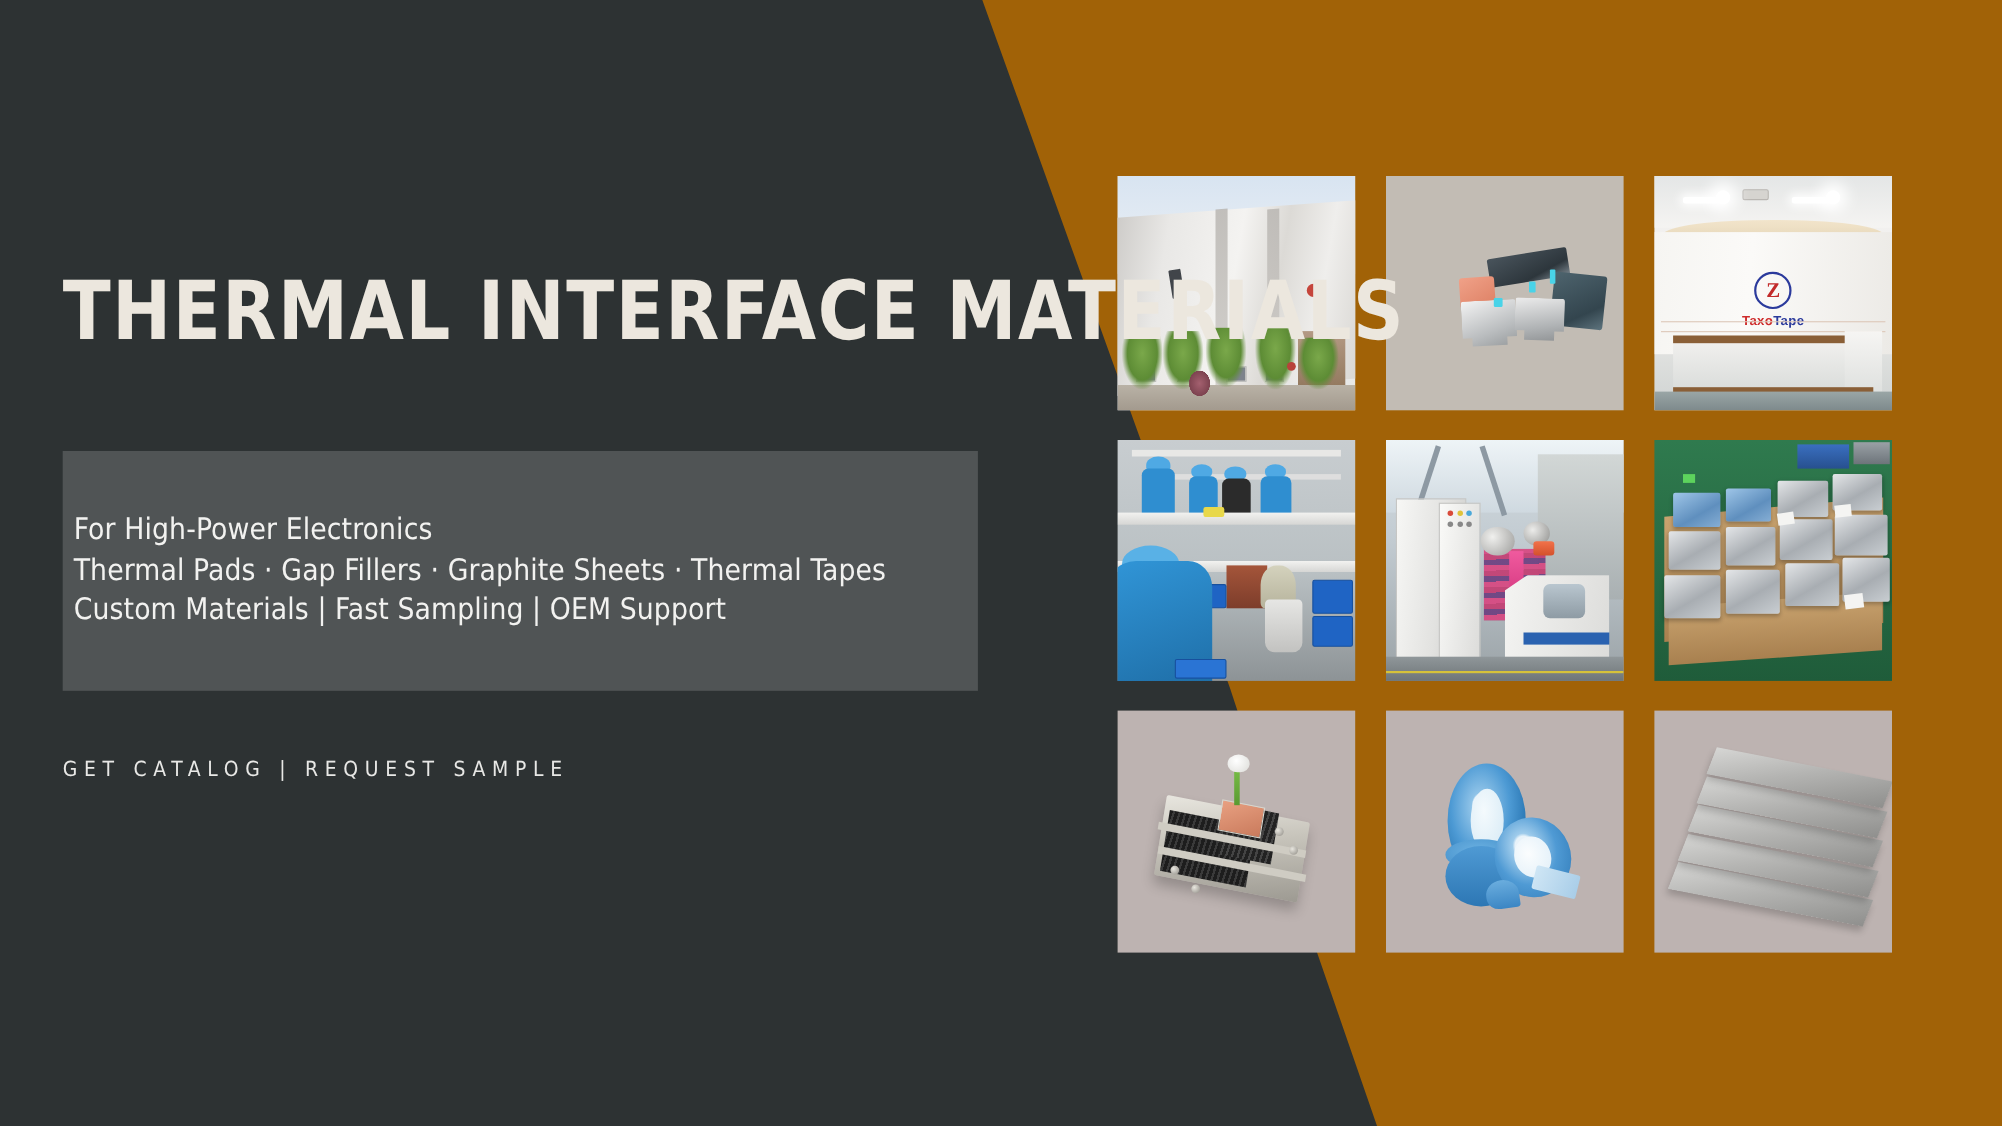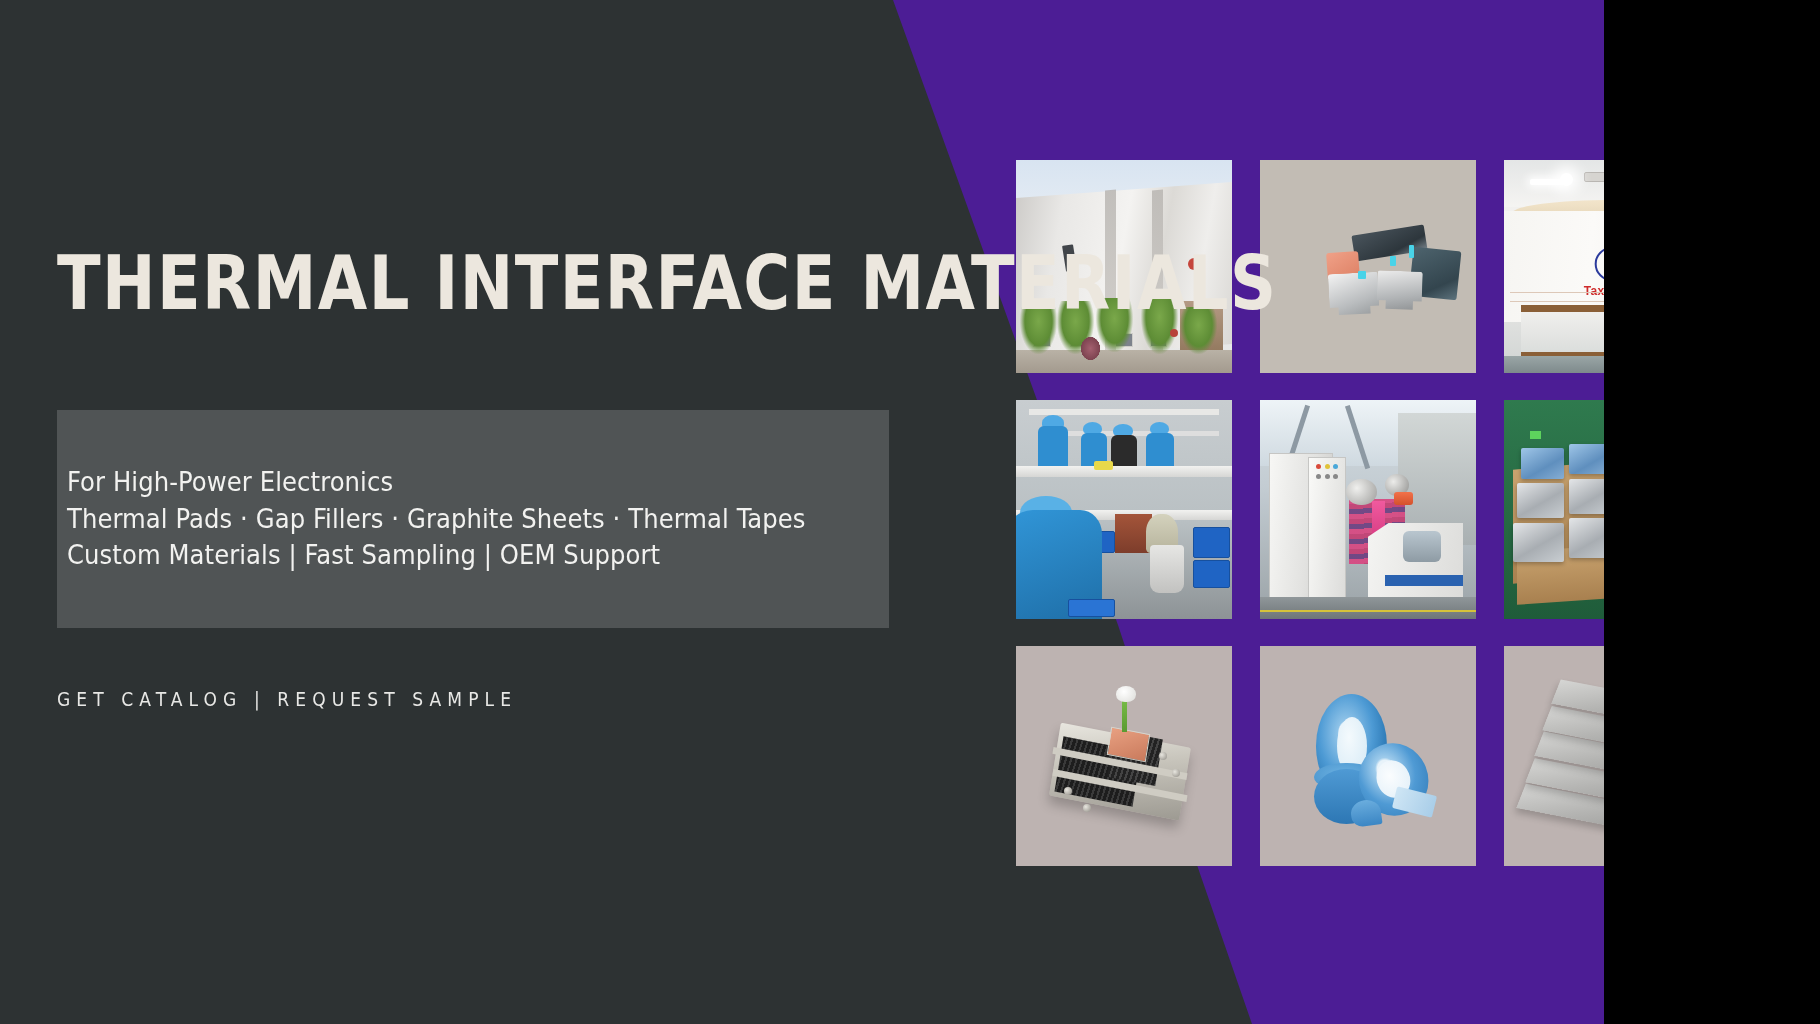--- a/index.html
+++ b/index.html
@@ -4,22 +4,22 @@
 <style>
   * { box-sizing: border-box; margin: 0; padding: 0; }
   html, body {
     width: 1820px; height: 1024px;
     overflow: hidden;
     background: #000;
     font-family: "Liberation Sans", sans-serif;
   }
   #banner {
     position: relative;
-    width: 1604px; height: 1024px;
-    background: #4c1d95;
+    width: 1820px; height: 1024px;
+    background: #a16207;
     overflow: hidden;
   }
   
   #left-panel {
     position: absolute;
     left: 0; top: 0;
     width: 1300px; height: 1024px;
     background: #2d3233;
     clip-path: polygon(0 0, 893px 0, 1118px 625px, 1197px 865px, 1252px 1024px, 0 1024px);
     z-index: 1;

